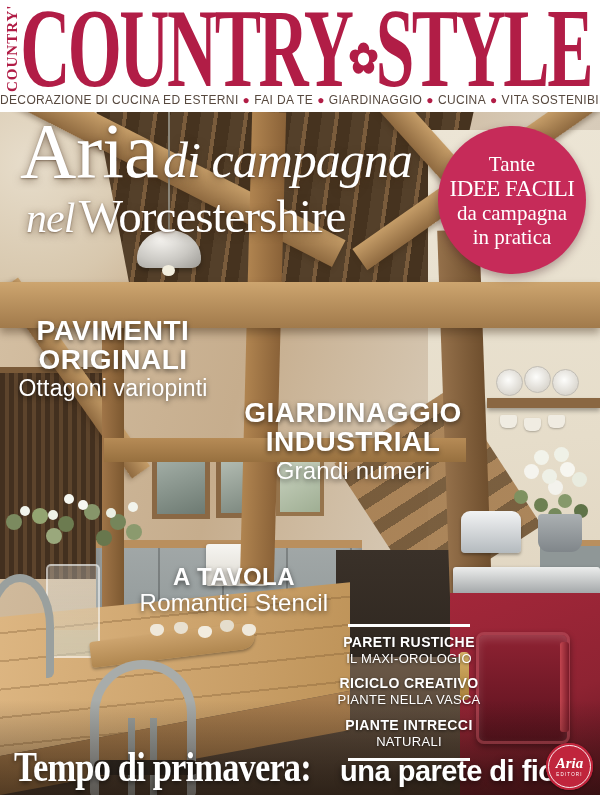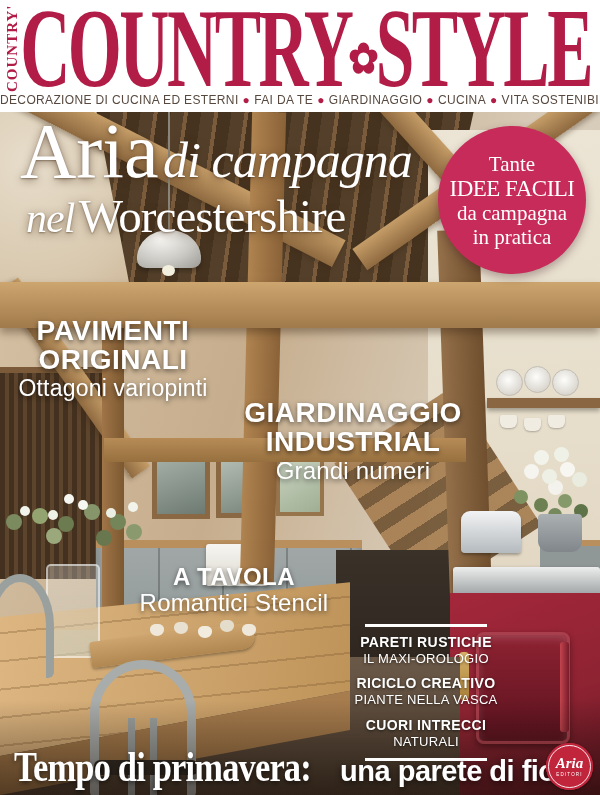--- a/index.html
+++ b/index.html
@@ -143,21 +143,21 @@
   .coverline{text-align:center;text-shadow:0 2px 5px rgba(0,0,0,.55);}
   .coverline .big{font-weight:700;font-size:28px;line-height:1.05;letter-spacing:.5px;}
   .coverline .sub{font-size:23px;font-weight:400;line-height:1.15;letter-spacing:.2px;}
   .cl-pavimenti{left:2px;top:204px;width:222px;}
   .cl-decorazioni{left:242px;top:286px;width:222px;}
   .cl-decorazioni .sub{font-size:24px;}
   .cl-tavola{left:120px;top:452px;width:228px;}
   .cl-tavola .big{font-size:24px;}
   .cl-tavola .sub{font-size:24px;}
 
-  .right-list{left:334px;top:512px;width:150px;text-align:center;text-shadow:0 1px 3px rgba(0,0,0,.6);margin-left:17px;}
+  .right-list{left:334px;top:512px;width:150px;text-align:center;text-shadow:0 1px 3px rgba(0,0,0,.6);}
   .right-list .rule{width:122px;height:3px;background:#fff;margin:0 auto;}
   .right-list .item{margin:7px 0 9px 0;}
   .right-list .item-title{font-size:14px;font-weight:700;letter-spacing:.4px;line-height:1.2;}
   .right-list .item-sub{font-size:13px;letter-spacing:.3px;line-height:1.2;}
 
   .footer-line{left:0;bottom:4px;width:600px;display:flex;align-items:baseline;padding-left:14px;
     text-shadow:0 2px 6px rgba(0,0,0,.6);white-space:nowrap;}
   .footer-script{font-family:"Liberation Serif",serif;font-weight:700;font-size:42px;letter-spacing:-1px;
     transform:scaleX(.82);transform-origin:0 100%;display:inline-block;}
   .footer-sans{font-size:29px;font-weight:700;letter-spacing:-.5px;margin-left:-36px;}
@@ -282,21 +282,21 @@
       <div class="rule"></div>
       <div class="item">
         <div class="item-title">PARETI RUSTICHE</div>
         <div class="item-sub">IL MAXI-OROLOGIO</div>
       </div>
       <div class="item">
         <div class="item-title">RICICLO CREATIVO</div>
         <div class="item-sub">PIANTE NELLA VASCA</div>
       </div>
       <div class="item">
-        <div class="item-title">CUORI INTRECCI</div>
+        <div class="item-title">PIANTE INTRECCI</div>
         <div class="item-sub">NATURALI</div>
       </div>
       <div class="rule"></div>
     </div>
 
     <div class="overlay footer-line">
       <span class="footer-script">Tempo di primavera:</span>
       <span class="footer-sans">una parete di fiori</span>
     </div>
 

